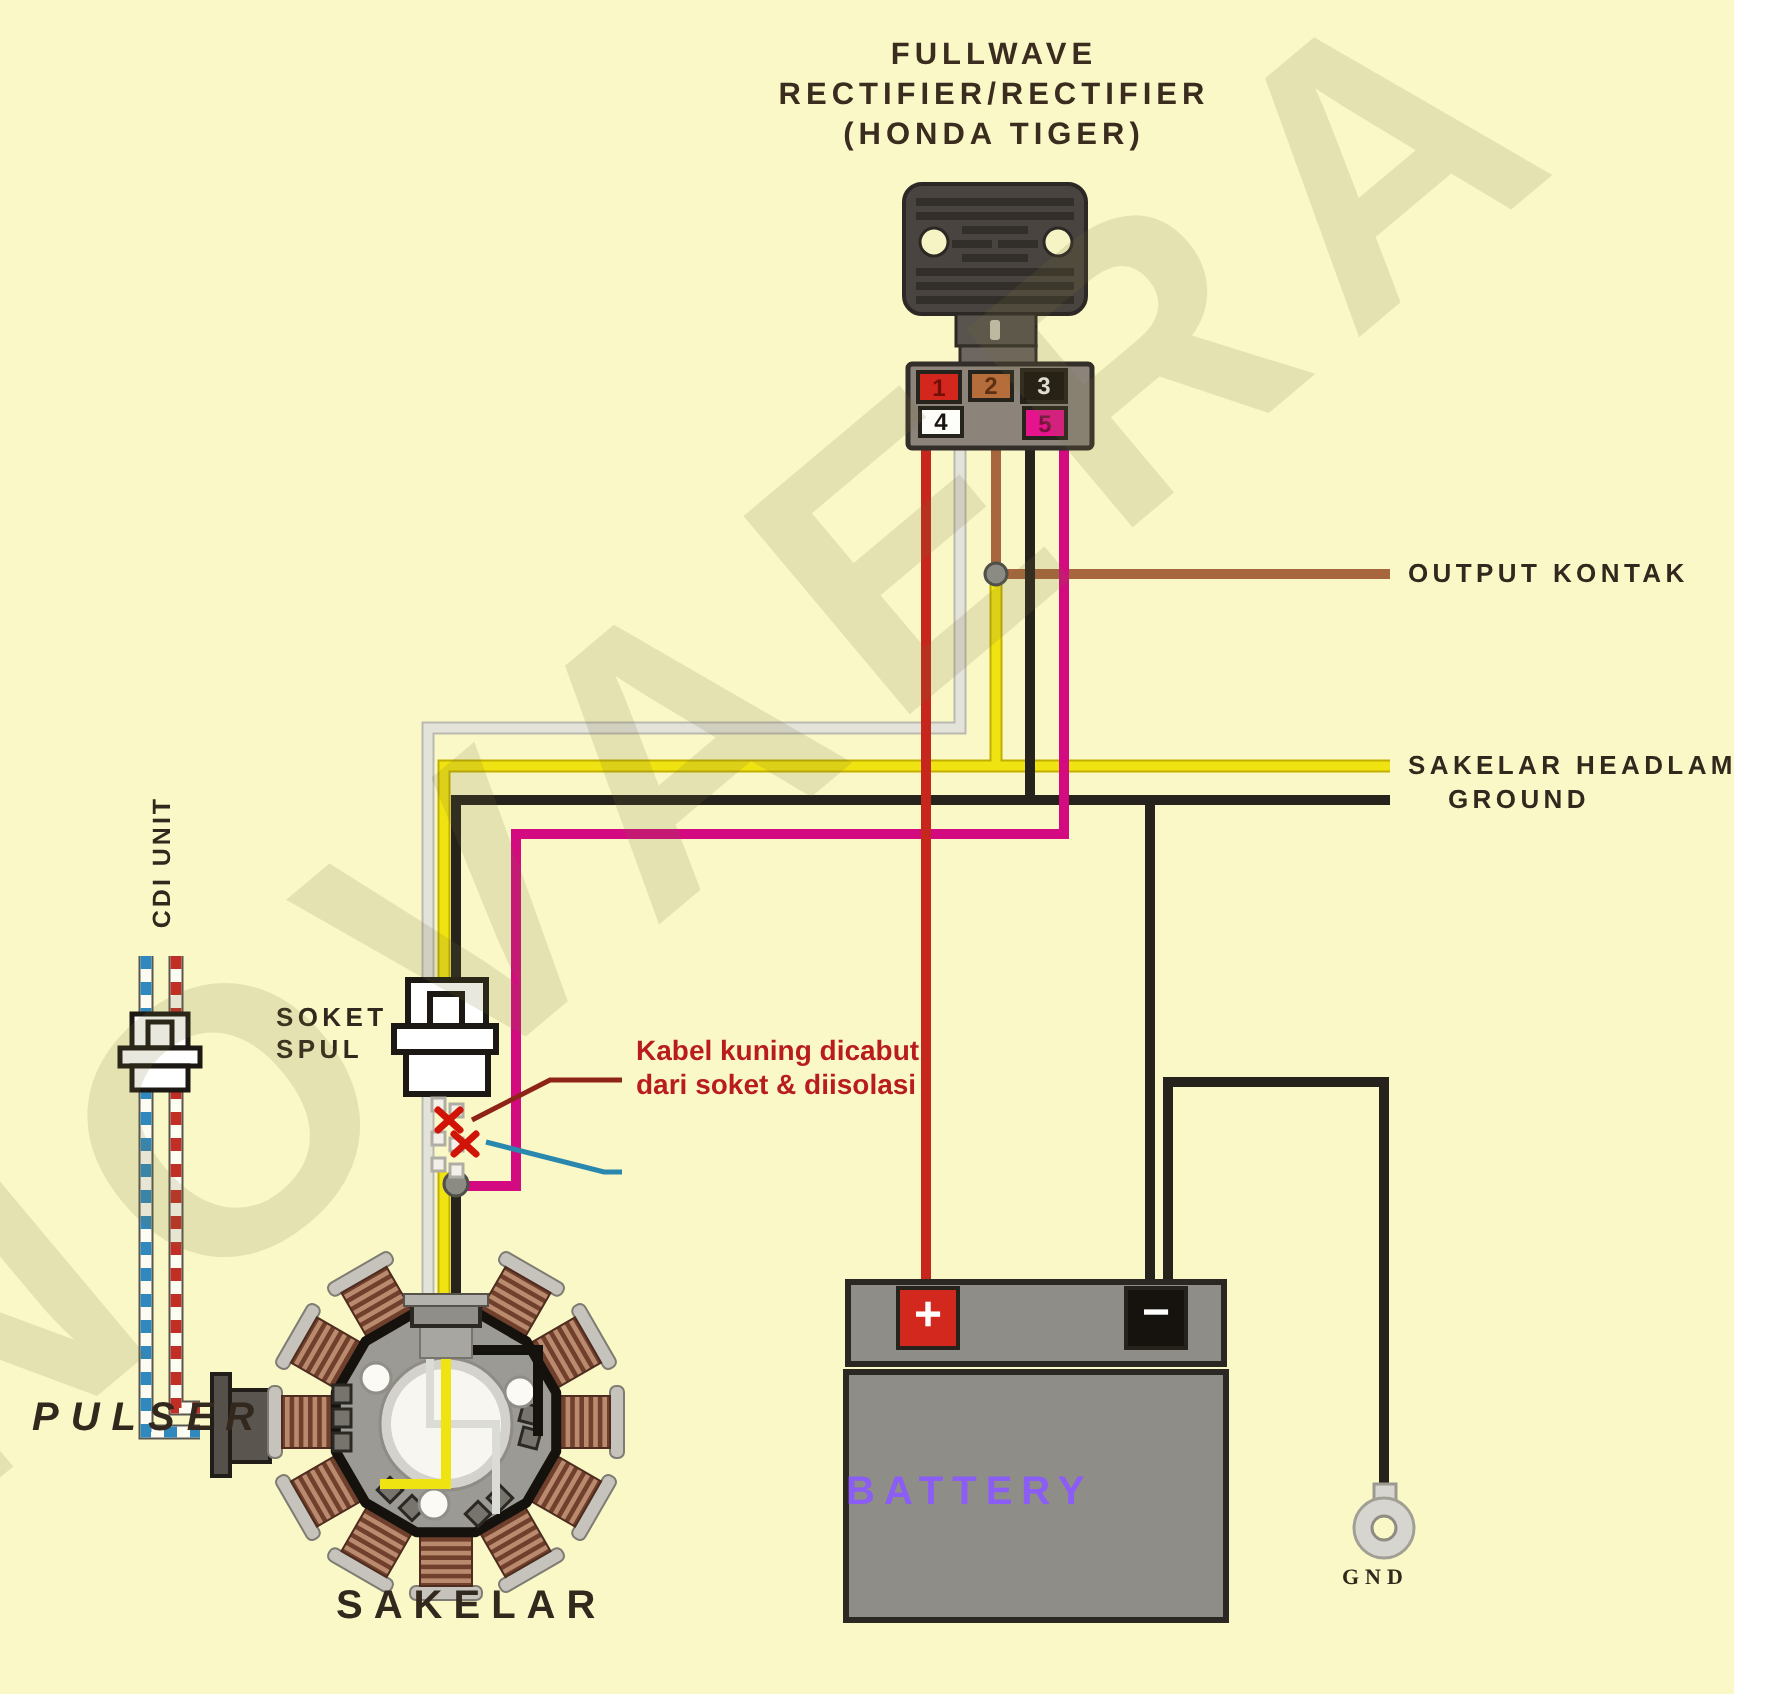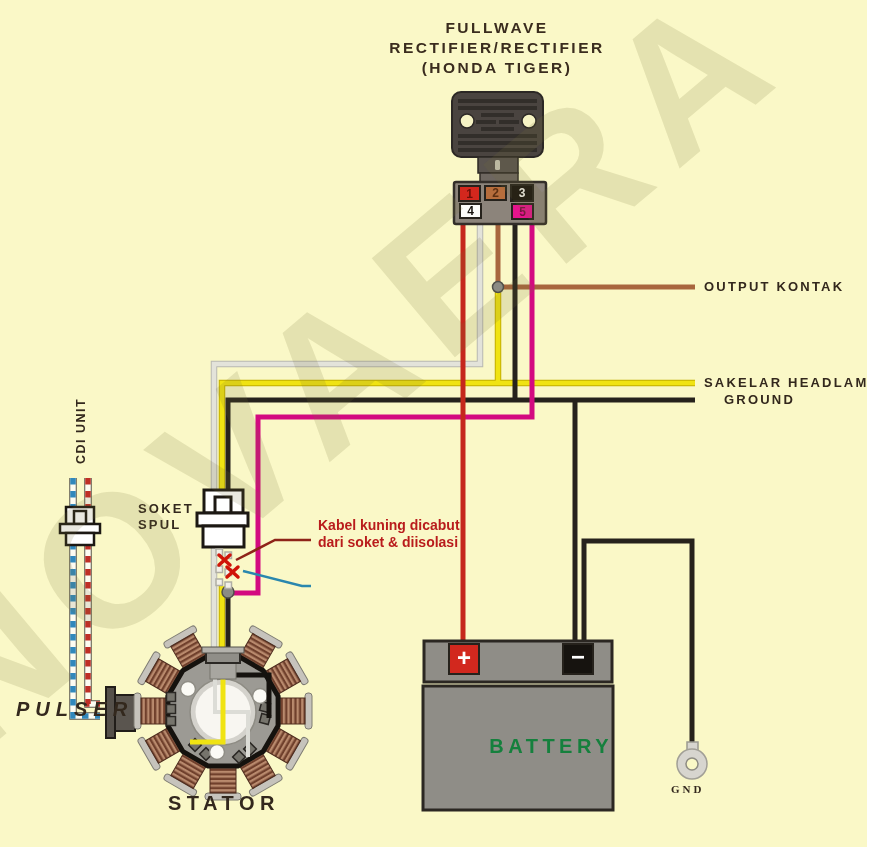--- a/index.html
+++ b/index.html
@@ -14,22 +14,22 @@
   .rlabel{font-size:13px;letter-spacing:2.2px;}
   .out-kontak{left:704px;top:279px;}
   .sakelar{left:704px;top:375px;}
   .ground{left:724px;top:392px;}
   .cdi{left:35px;top:424px;width:92px;text-align:center;font-size:12.5px;
        letter-spacing:1.5px;transform:rotate(-90deg);transform-origin:50% 50%;}
   .soket{left:138px;top:501px;width:62px;text-align:left;font-size:13px;
          letter-spacing:2.2px;line-height:16px;}
   .pulser{left:16px;top:698px;font-size:20px;letter-spacing:6px;font-style:italic;}
   .stator{left:168px;top:792px;font-size:20px;letter-spacing:5.5px;}
-  .battery-lbl{left:423px;top:735px;width:190px;text-align:right;font-size:20px;
-               letter-spacing:4.5px;color:#15803d;}
+  .battery-lbl{left:423px;top:735px;width:190px;text-align:left;font-size:20px;
+               letter-spacing:4.5px;color:#8b5cf6;}
   .gnd{left:671px;top:783px;font-size:11px;letter-spacing:3px;font-family:Liberation Serif, serif;}
   .pin{position:absolute;box-sizing:border-box;border:2px solid #26221c;
        font-weight:bold;font-size:12px;display:flex;align-items:center;
        justify-content:center;line-height:1;}
   .pin1{left:458px;top:185px;width:23px;height:17px;background:#d3271d;color:#6e0f08;}
   .pin2{left:484px;top:185px;width:23px;height:16px;background:#b66d3c;color:#5e3012;}
   .pin3{left:510px;top:184px;width:24px;height:18px;background:#18140f;color:#f4f2ec;}
   .pin4{left:459px;top:203px;width:23px;height:16px;background:#fdfdfa;color:#18140f;}
   .pin5{left:511px;top:203px;width:23px;height:17px;background:#e5148c;color:#77123f;}
   .term{position:absolute;box-sizing:border-box;width:26px;height:26px;
@@ -275,21 +275,21 @@
   <div class="lbl rlabel ground">GROUND</div>
 
   <div class="lbl cdi">CDI UNIT</div>
 
   <div class="lbl soket">
     <div>SOKET</div>
     <div>SPUL</div>
   </div>
 
   <div class="lbl pulser">PULSER</div>
-  <div class="lbl stator">STATOR</div>
+  <div class="lbl stator">SAKELAR</div>
   <div class="lbl battery-lbl">BATTERY</div>
   <div class="lbl gnd">GND</div>
 
   <div class="term term-plus">+</div>
   <div class="term term-minus">−</div>
 
   <div class="note note-red">
     <div>Kabel kuning dicabut</div>
     <div>dari soket &amp; diisolasi</div>
   </div>

